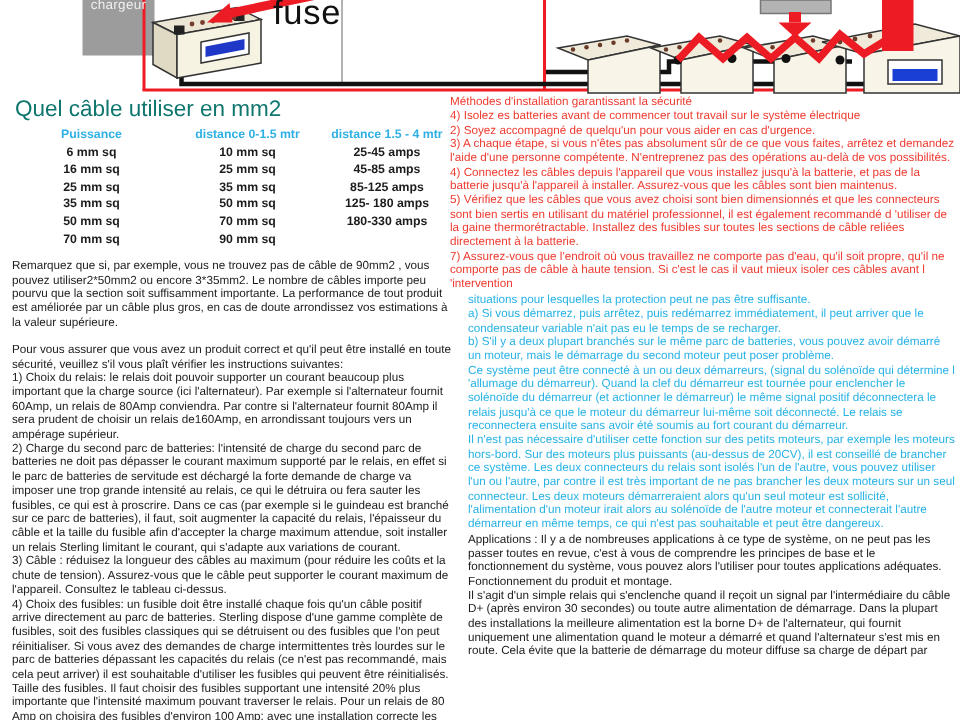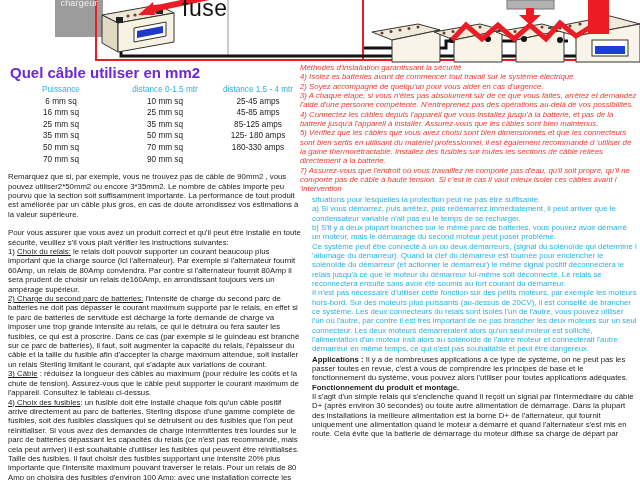--- a/index.html
+++ b/index.html
@@ -21,29 +21,29 @@
   }
   
   .col-left {
     position:absolute; left:8px; top:64px; width:294px;
     color:#1c1c1c; font-size:7.8px; line-height:9.4px;
   }
   .col-right {
     position:absolute; left:300px; top:63px; width:337px;
     font-size:7.8px; line-height:9.35px;
   }
-  .title { color:#6d28d9; font-weight:bold; font-size:15px; line-height:18px; margin:0 0 2px 2px; }
+  .title { color:#0f766e; font-weight:normal; font-size:15px; line-height:18px; margin:0 0 2px 2px; }
   .ctable { display:grid; grid-template-columns:106px 102px 84px; text-align:center;
-            font-size:8.2px; line-height:11.6px; margin-bottom:7px; }
+            font-size:8.2px; line-height:11.6px; margin-bottom:7px;font-weight:bold; }
   .ctable .hdr { color:#2fb0e4; }
   .para { margin:0; }
   .note { margin-bottom:9px; }
-  .u { text-decoration:underline; }
-  .b { font-weight:bold; }
-  .red-block  { color:#ee3b30;font-style:italic; }
+  .u { }
+  .b { font-weight:normal; }
+  .red-block  { color:#ee3b30; }
   .cyan-block { color:#27b2e5; margin-left:12px; margin-top:1px; }
   .black-block{ color:#1c1c1c; margin-left:12px; margin-top:1px; }
 </style>
 </head>
 <body>
 
 <div class="diagram">
   <svg width="640" height="63" viewBox="0 0 640 63">
 
     <rect x="55" y="0" width="48" height="37" fill="#9c9c9c"></rect>

